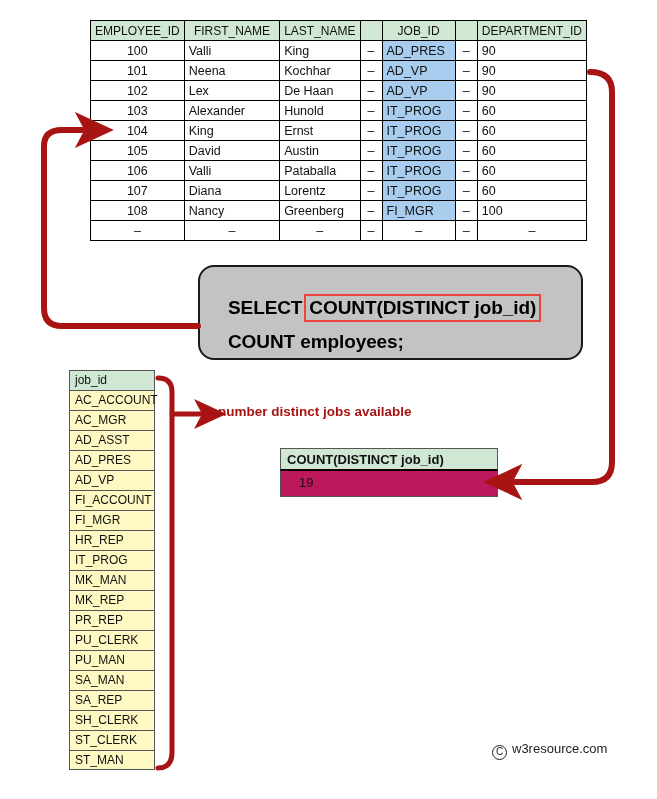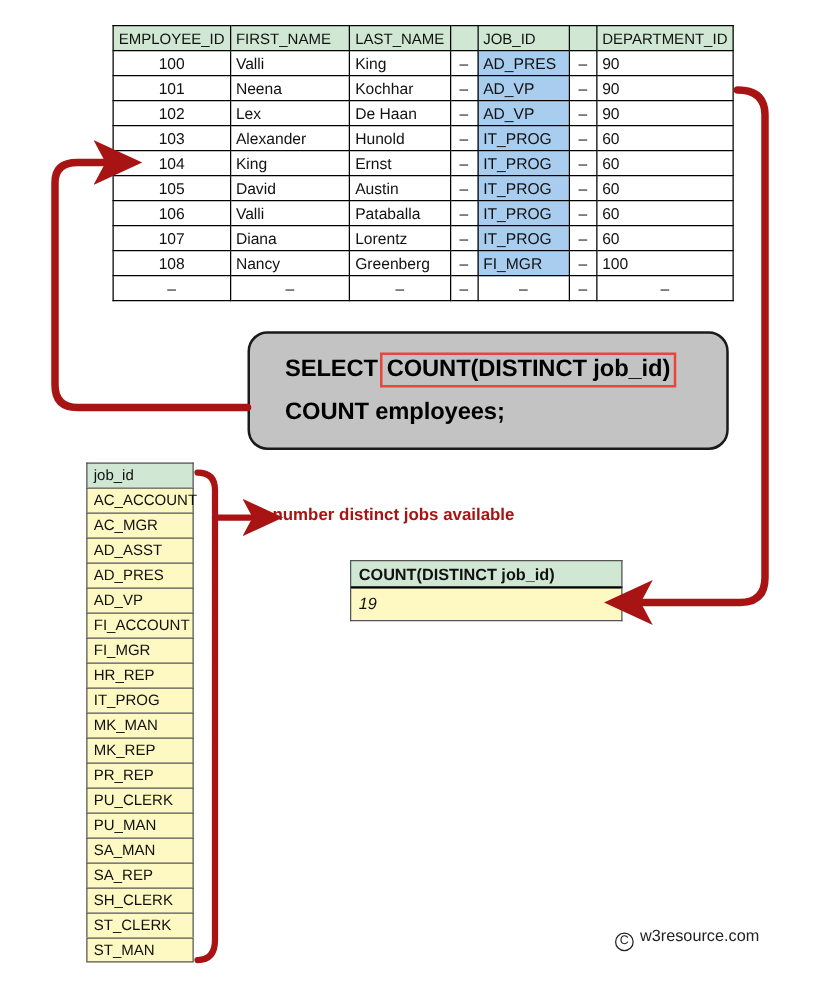--- a/index.html
+++ b/index.html
@@ -29,21 +29,21 @@
   table.emp td, table.emp th {
     border: 1px solid #000;
     height: 20px;
     padding: 0 4px;
     font-weight: normal;
     white-space: nowrap;
     line-height: 18px;
   }
   table.emp thead th {
     background: #cfe7d3;
-    text-align: left;
+    text-align: center;
     font-size: 12px;
   }
   .c-id    { width: 92px;  text-align: center; }
   .c-first { width: 104px;  text-align: left; }
   .c-last  { width: 80px;  text-align: left; margin-left: 39px; }
   .c-gap   { width: 27px;  text-align: center; }
   .c-job   { width: 78px;  text-align: left; }
   .c-dept  { width: 105px; text-align: left; }
   td.c-job.hl { background: #a8cdef; }
   th.c-job, th.c-gap { background: #cfe7d3; }
@@ -51,21 +51,21 @@
   .dashrow td { text-align: center; }
 
   
   #sql-box {
     position: absolute;
     left: 198px; top: 265px;
     width: 385px; height: 95px;
     background: #c3c3c3;
     border: 2px solid #1a1a1a;
     border-radius: 16px;
-    padding: 16px 0 0 28px;
+    padding: 28px 0 0 28px;
     font-size: 19px;
     font-weight: bold;
     color: #000;
     letter-spacing: -0.1px;
   }
   #sql-line1 { white-space: nowrap; line-height: 26px; }
   #sql-line2 { white-space: nowrap; line-height: 26px; margin-top: 8px; }
   .kw-box {
     border: 2px solid #e8453c;
     padding: 1px 3px 2px 3px;
@@ -104,26 +104,25 @@
   }
   #result-box .rhead {
     background: #cfe7d3;
     border: 1px solid #555;
     border-bottom: 2px solid #000;
     height: 23px; line-height: 21px;
     padding-left: 6px;
     font-weight: bold;
   }
   #result-box .rval {
-    background: #fef9c3;
+    background: #be185d;
     border: 1px solid #555;
     border-top: none;
     height: 26px; line-height: 24px;
-    padding-left: 6px;
-    font-style: italic;
+    padding-left: 18px;
   }
 
   
   #annotation {
     position: absolute;
     left: 218px; top: 404px;
     font-size: 13.5px;
     font-weight: bold;
     color: #a81414;
     white-space: nowrap;

